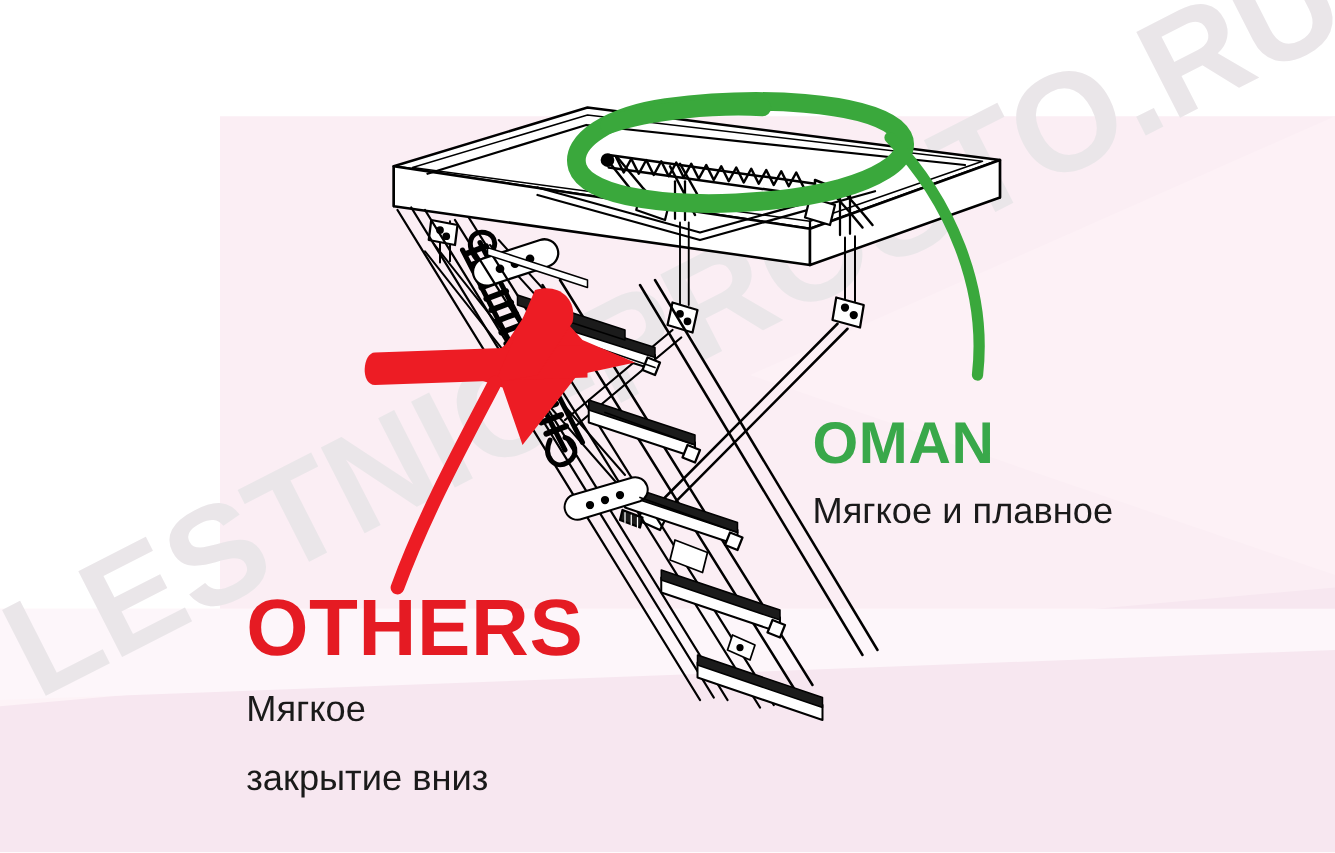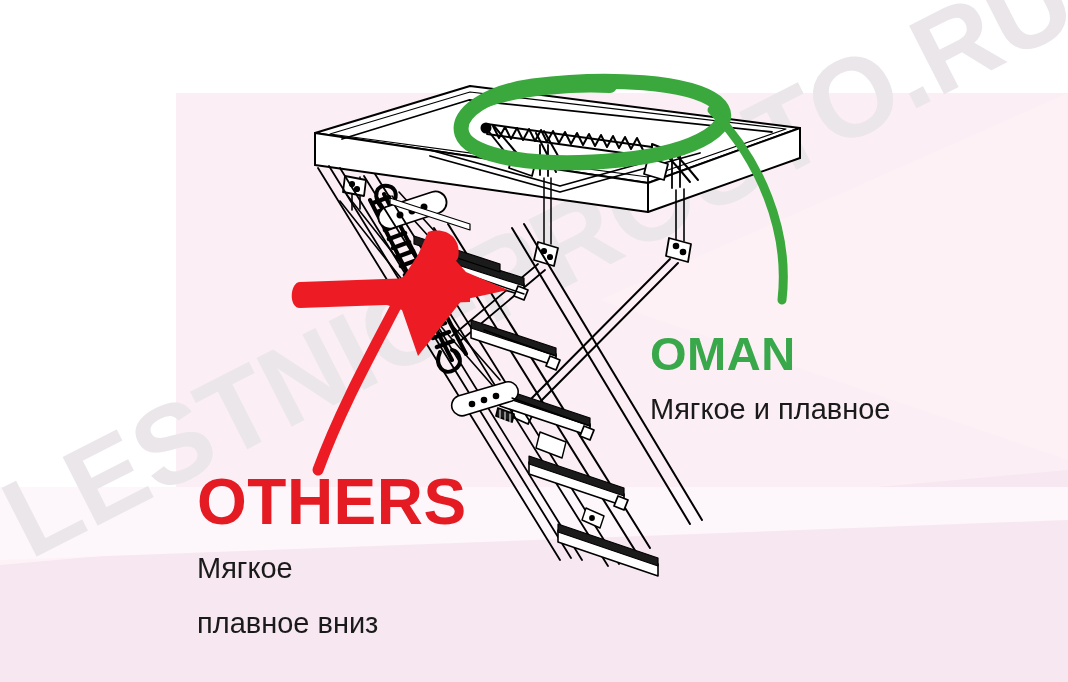--- a/index.html
+++ b/index.html
@@ -285,16 +285,16 @@
   </svg>
 
   <div class="txtblock" id="oman-block">
     <div class="headline" id="oman-title" style="color:#39a84a">OMAN</div>
     <div class="subline">Мягкое и плавное</div>
   </div>
 
   <div class="txtblock" id="others-block">
     <div class="headline" id="others-title" style="color:#e51b23">OTHERS</div>
     <div class="subline">Мягкое</div>
-    <div class="subline">плавное вниз</div>
+    <div class="subline">закрытие вниз</div>
   </div>
 
 </div>
 
 </body></html>

